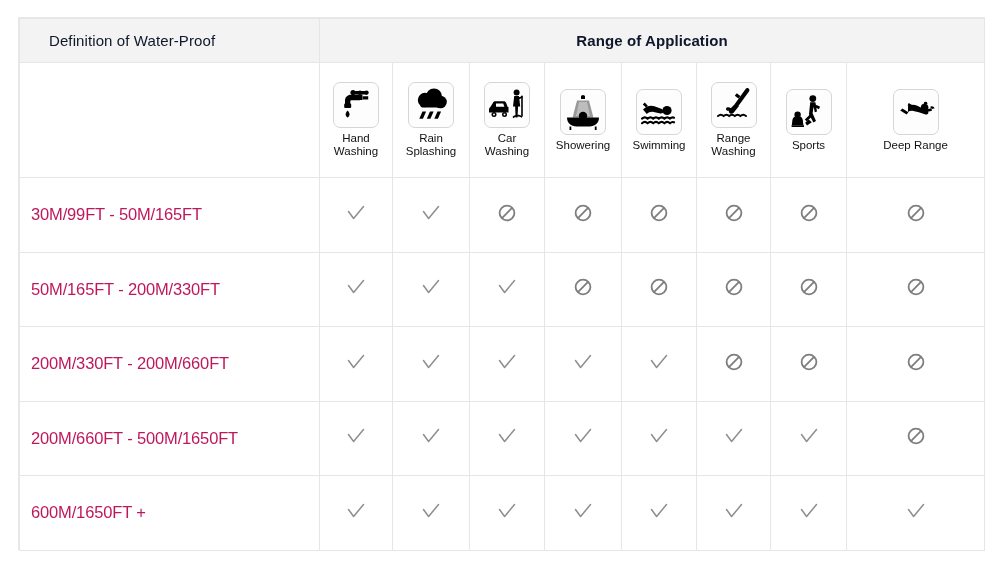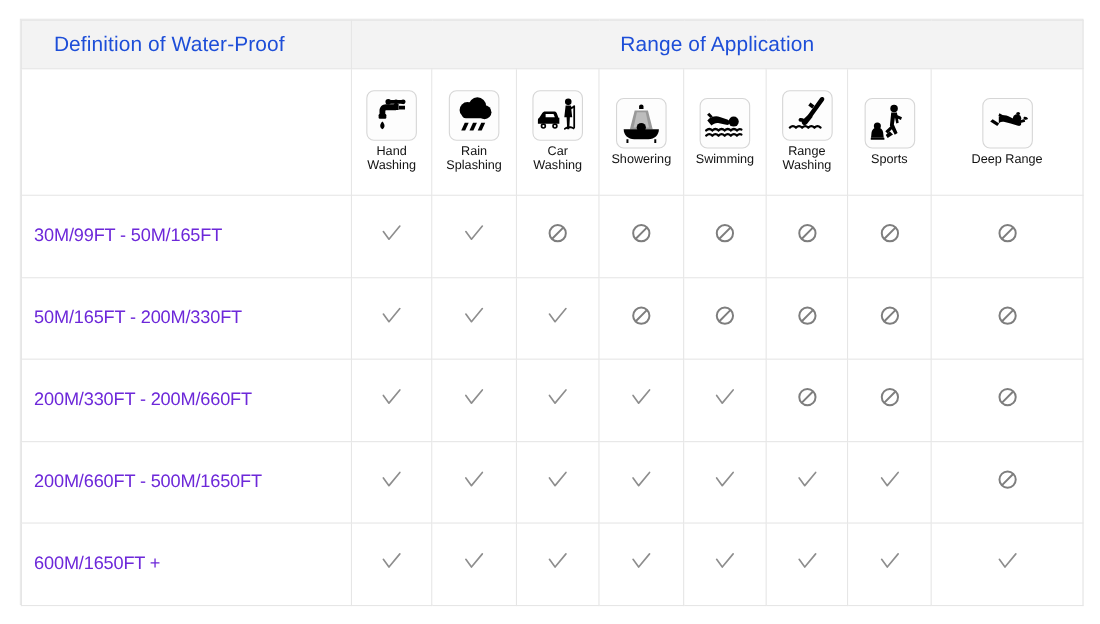--- a/index.html
+++ b/index.html
@@ -35,31 +35,32 @@
     border: 1px solid #e6e6e6;
     box-sizing: border-box;
     vertical-align: middle;
     background: #ffffff;
   }
 
   
   .title-cell {
     background: #f3f3f3 !important;
     height: 44px;
-    font-size: 19px;
-    color: #1d4ed8;
+    font-size: 15px;
+    color: #0f172a;
     font-weight: 400;
     letter-spacing: 0.1px;
   }
   .title-def {
     text-align: left;
     padding-left: 29px;
   }
   .title-range {
     text-align: center;
+    font-weight: bold;
   }
 
   
   .icon-head-row td {
     height: 115px;
     text-align: center;
     padding: 0;
   }
   .corner-cell { background: #ffffff; }
 
@@ -83,21 +84,21 @@
     padding: 0 2px;
   }
 
   
   .data-row td { height: 74.5px; }
 
   .range-cell {
     text-align: left;
     padding-left: 11px;
     font-size: 16.5px;
-    color: #6d28d9;
+    color: #be185d;
     white-space: nowrap;
     letter-spacing: -0.15px;
   }
 
   .mark-cell { text-align: center; padding: 0; }
   .mark {
     display: inline-block;
     width: 22px;
     height: 22px;
     line-height: 0;

